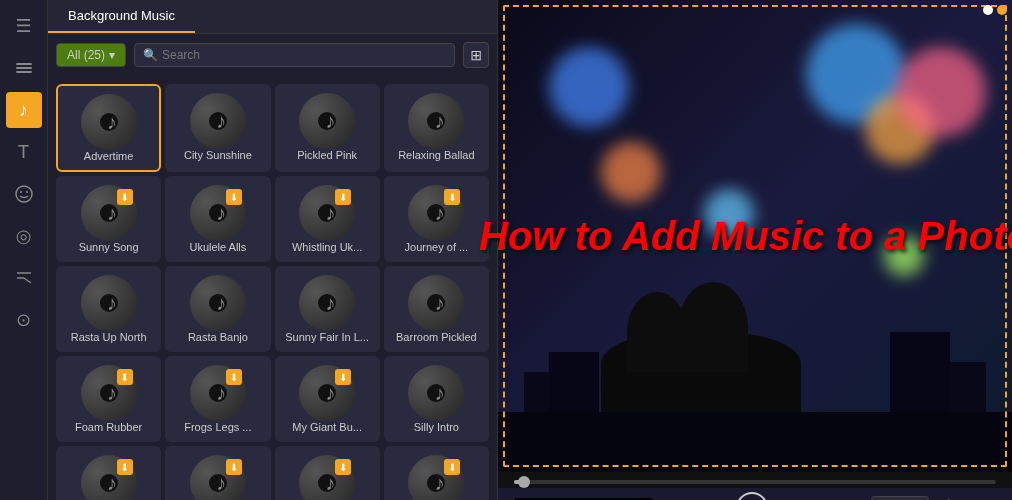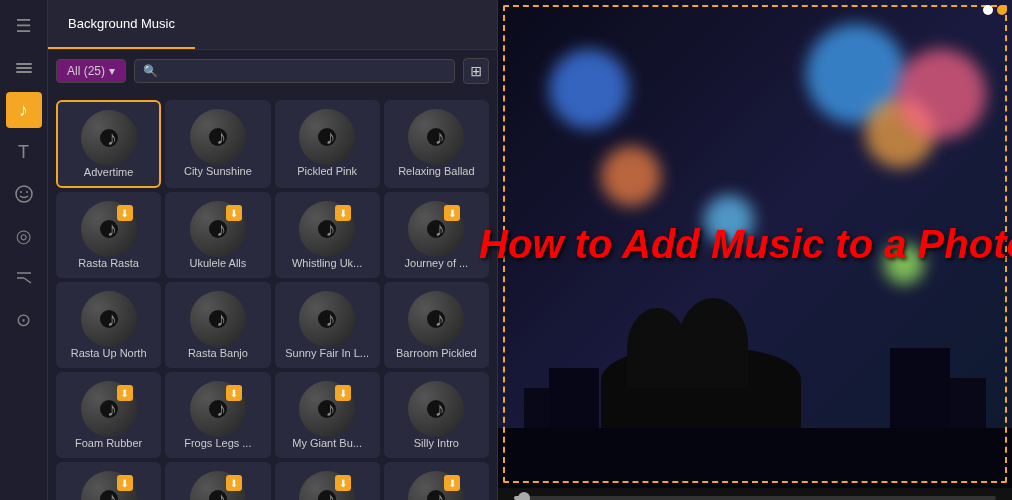--- a/index.html
+++ b/index.html
@@ -7,25 +7,25 @@
 
     
     .sidebar { width: 48px; background: #1e1e2e; display: flex; flex-direction: column; align-items: center; padding-top: 8px; gap: 6px; border-right: 1px solid #333; }
     .sidebar-icon { width: 36px; height: 36px; display: flex; align-items: center; justify-content: center; border-radius: 4px; cursor: pointer; color: #888; font-size: 18px; }
     .sidebar-icon.active { background: #f5a623; color: #fff; }
 
     
     .music-panel { width: 450px; background: #1e1e2e; display: flex; flex-direction: column; border-right: 1px solid #333; }
 
     .tabs { display: flex; border-bottom: 1px solid #333; background: #252535; }
-    .tab { padding: 16px 20px; font-size: 13px; cursor: pointer; color: #aaa; border-bottom: 2px solid transparent; text-align: center; }
+    .tab { padding: 8px 20px; font-size: 13px; cursor: pointer; color: #aaa; border-bottom: 2px solid transparent; text-align: center; }
     .tab.active { color: #fff; border-bottom: 2px solid #f5a623; }
 
     .panel-toolbar { display: flex; align-items: center; gap: 8px; padding: 8px; background: #1e1e2e; }
-    .dropdown-btn { background: #701a75; border: 1px solid #444; color: #ccc; padding: 4px 10px; border-radius: 4px; font-size: 12px; cursor: pointer; display: flex; align-items: center; gap: 4px; }
+    .dropdown-btn { background: #4d7c0f; border: 1px solid #444; color: #ccc; padding: 4px 10px; border-radius: 4px; font-size: 12px; cursor: pointer; display: flex; align-items: center; gap: 4px; }
     .search-box { flex: 1; background: #2a2a3e; border: 1px solid #444; border-radius: 4px; padding: 4px 8px; color: #ccc; font-size: 12px; display: flex; align-items: center; gap: 4px; }
     .search-box input { background: transparent; border: none; color: #ccc; font-size: 12px; outline: none; flex: 1; }
     .grid-btn { background: #2a2a3e; border: 1px solid #444; border-radius: 4px; padding: 4px 6px; cursor: pointer; color: #ccc; font-size: 14px; }
 
     .music-grid { display: grid; grid-template-columns: repeat(4, 1fr); gap: 4px; padding: 8px; overflow-y: auto; flex: 1; }
     .music-item { background: #2a2a3e; border-radius: 6px; padding: 8px; display: flex; flex-direction: column; align-items: center; cursor: pointer; position: relative; border: 1px solid transparent; }
     .music-item.selected { border: 2px solid #f5a623; }
     .music-name { font-size: 11px; color: #ccc; text-align: left; }
     .download-badge { position: absolute; top: 4px; right: 4px; background: #f5a623; border-radius: 3px; width: 16px; height: 16px; display: flex; align-items: center; justify-content: center; font-size: 10px; color: #fff; }
 
@@ -102,20 +102,21 @@
       <div class="tabs">
         <div class="tab active">Background Music</div>
       </div>
       <div class="panel-toolbar">
         <button class="dropdown-btn">
           <span>All (25)</span>
           <span>▾</span>
         </button>
         <div class="search-box">
           <span>🔍</span>
+          <input type="text" placeholder="Search" style="">
         </div>
         <button class="grid-btn">⊞</button>
       </div>
 
       <div class="music-grid">
 
         <div class="music-item selected">
           <div class="disc">
             <span class="disc-note">♪</span>
           </div>
@@ -140,21 +141,21 @@
           <span class="music-name">Relaxing Ballad</span>
         </div>
 
         <div class="music-item">
           <div style="position:relative; display:inline-block;">
             <div class="disc">
               <span class="disc-note">♪</span>
             </div>
             <span class="download-badge">⬇</span>
           </div>
-          <span class="music-name">Rasta Rasta</span>
+          <span class="music-name">Sunny Song</span>
         </div>
         <div class="music-item">
           <div style="position:relative; display:inline-block;">
             <div class="disc">
               <span class="disc-note">♪</span>
             </div>
             <span class="download-badge">⬇</span>
           </div>
           <span class="music-name">Ukulele Alls</span>
         </div>

